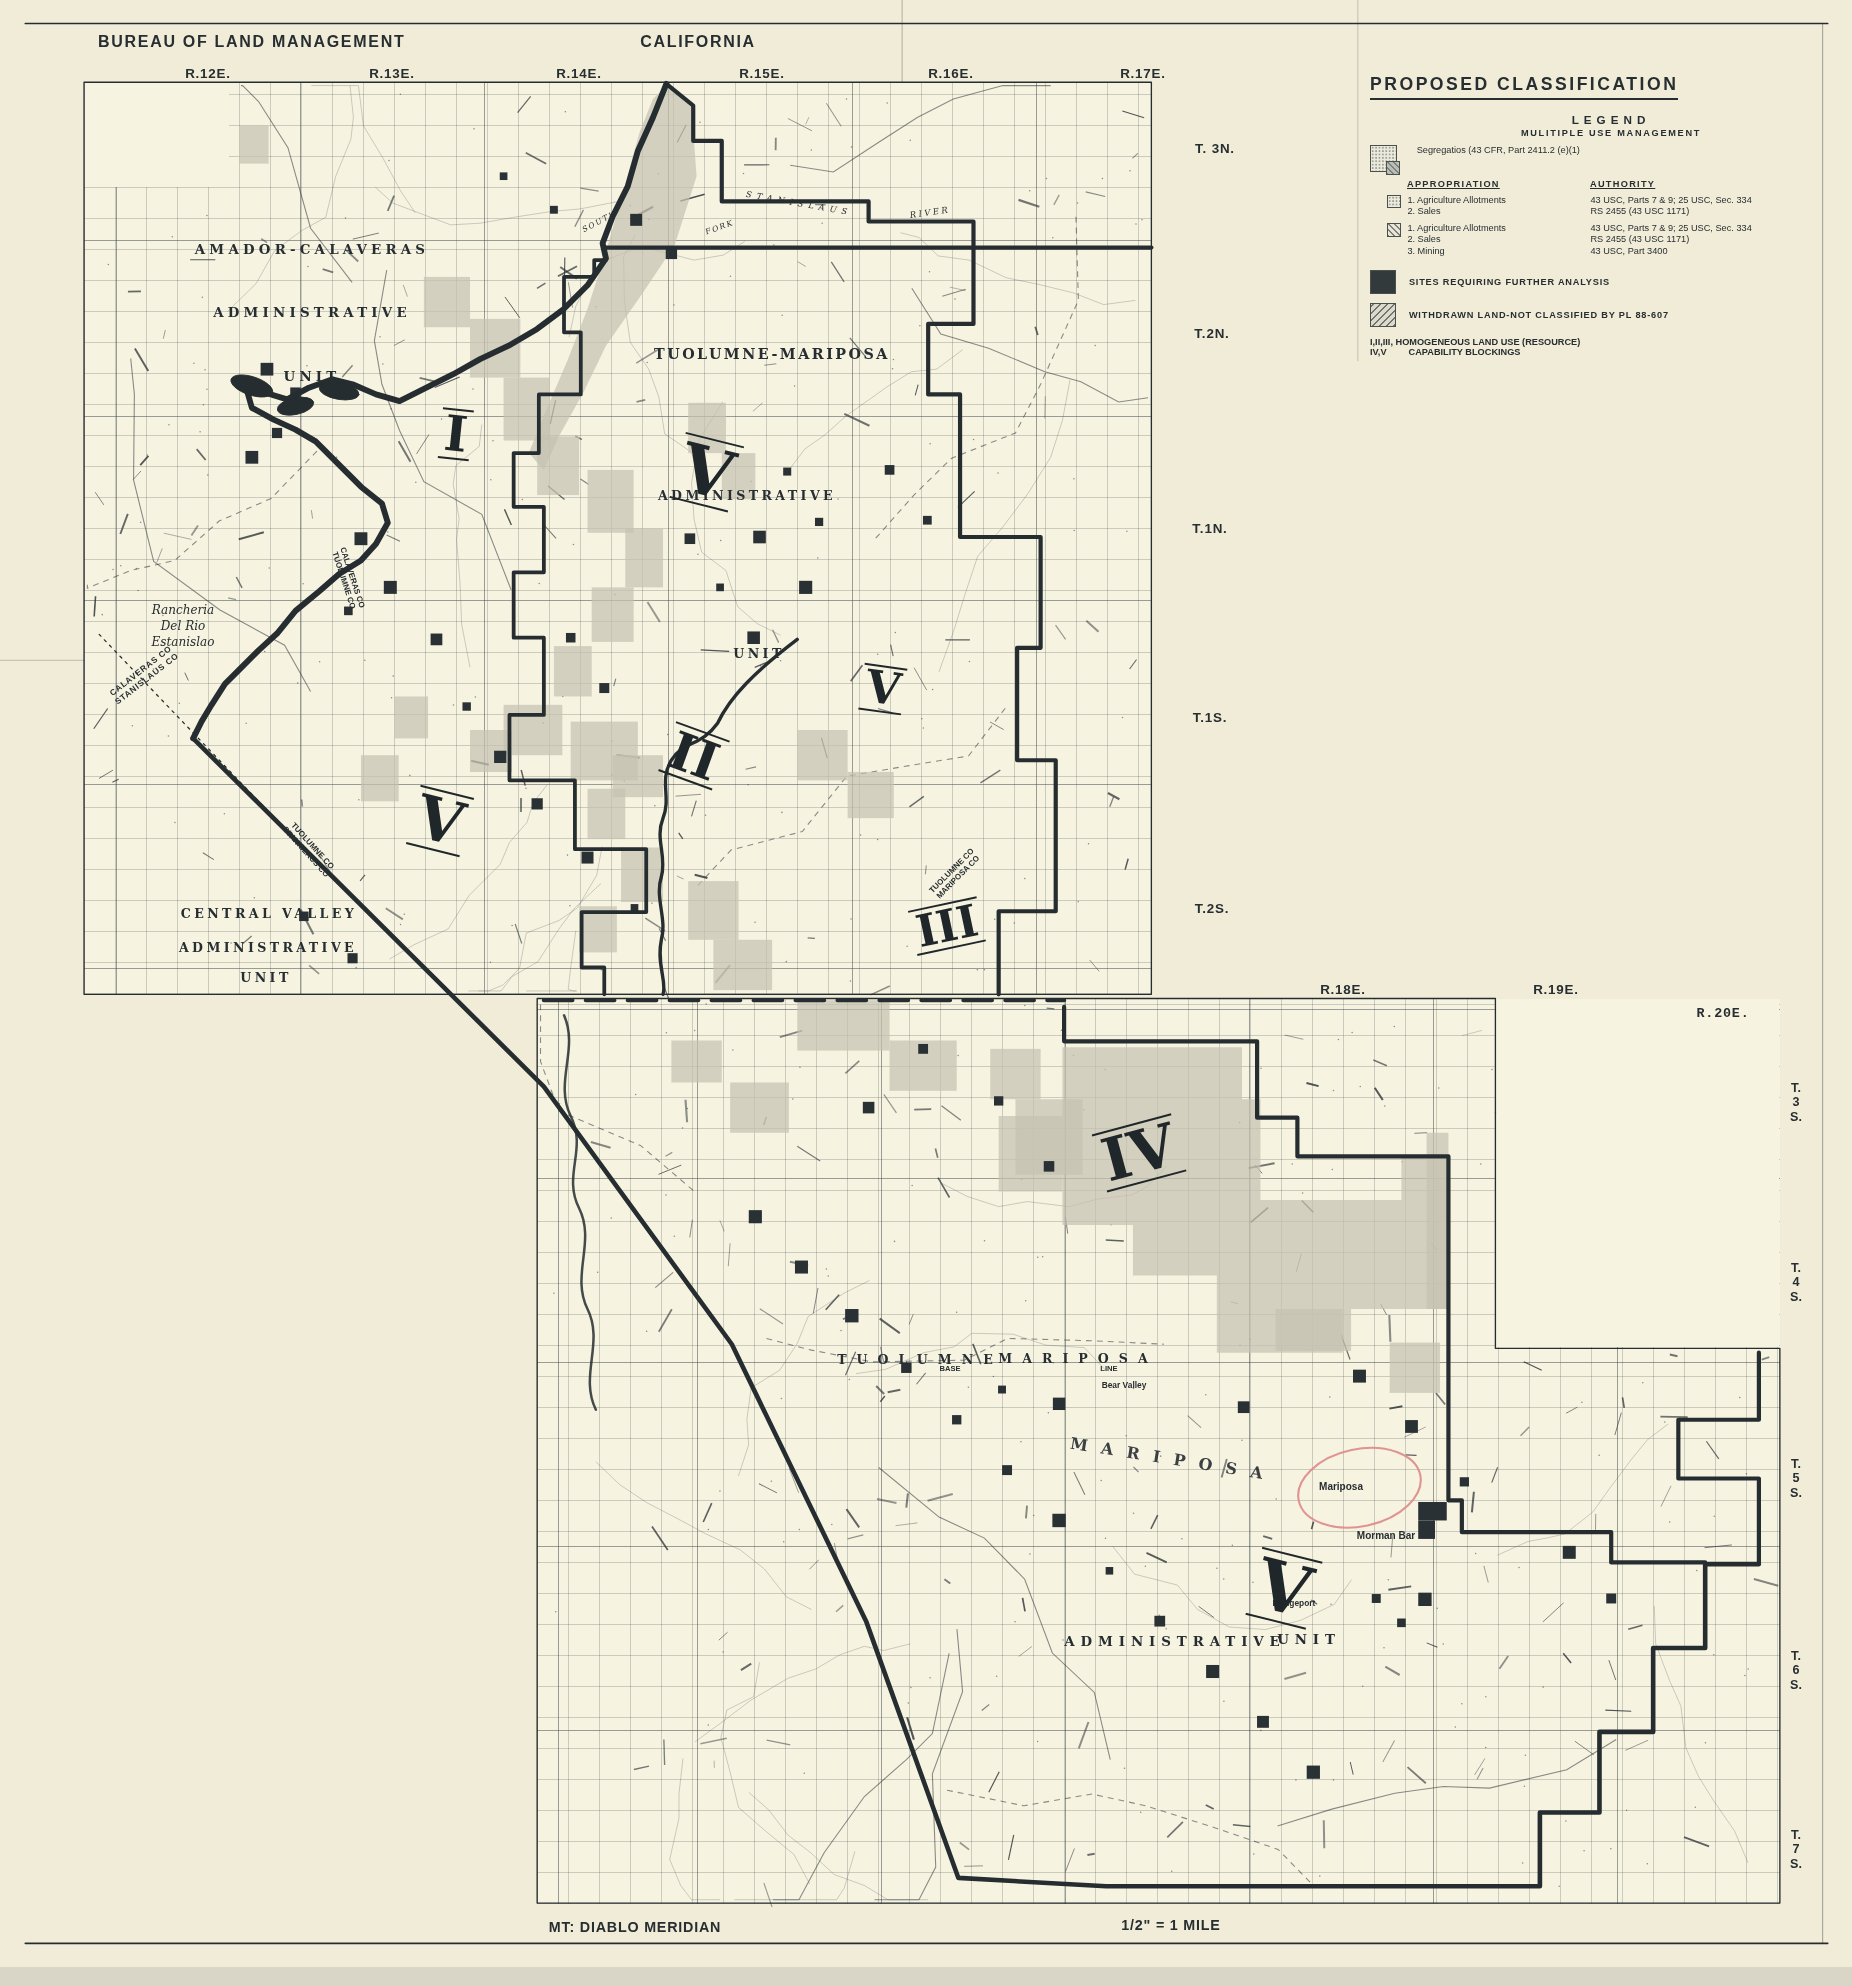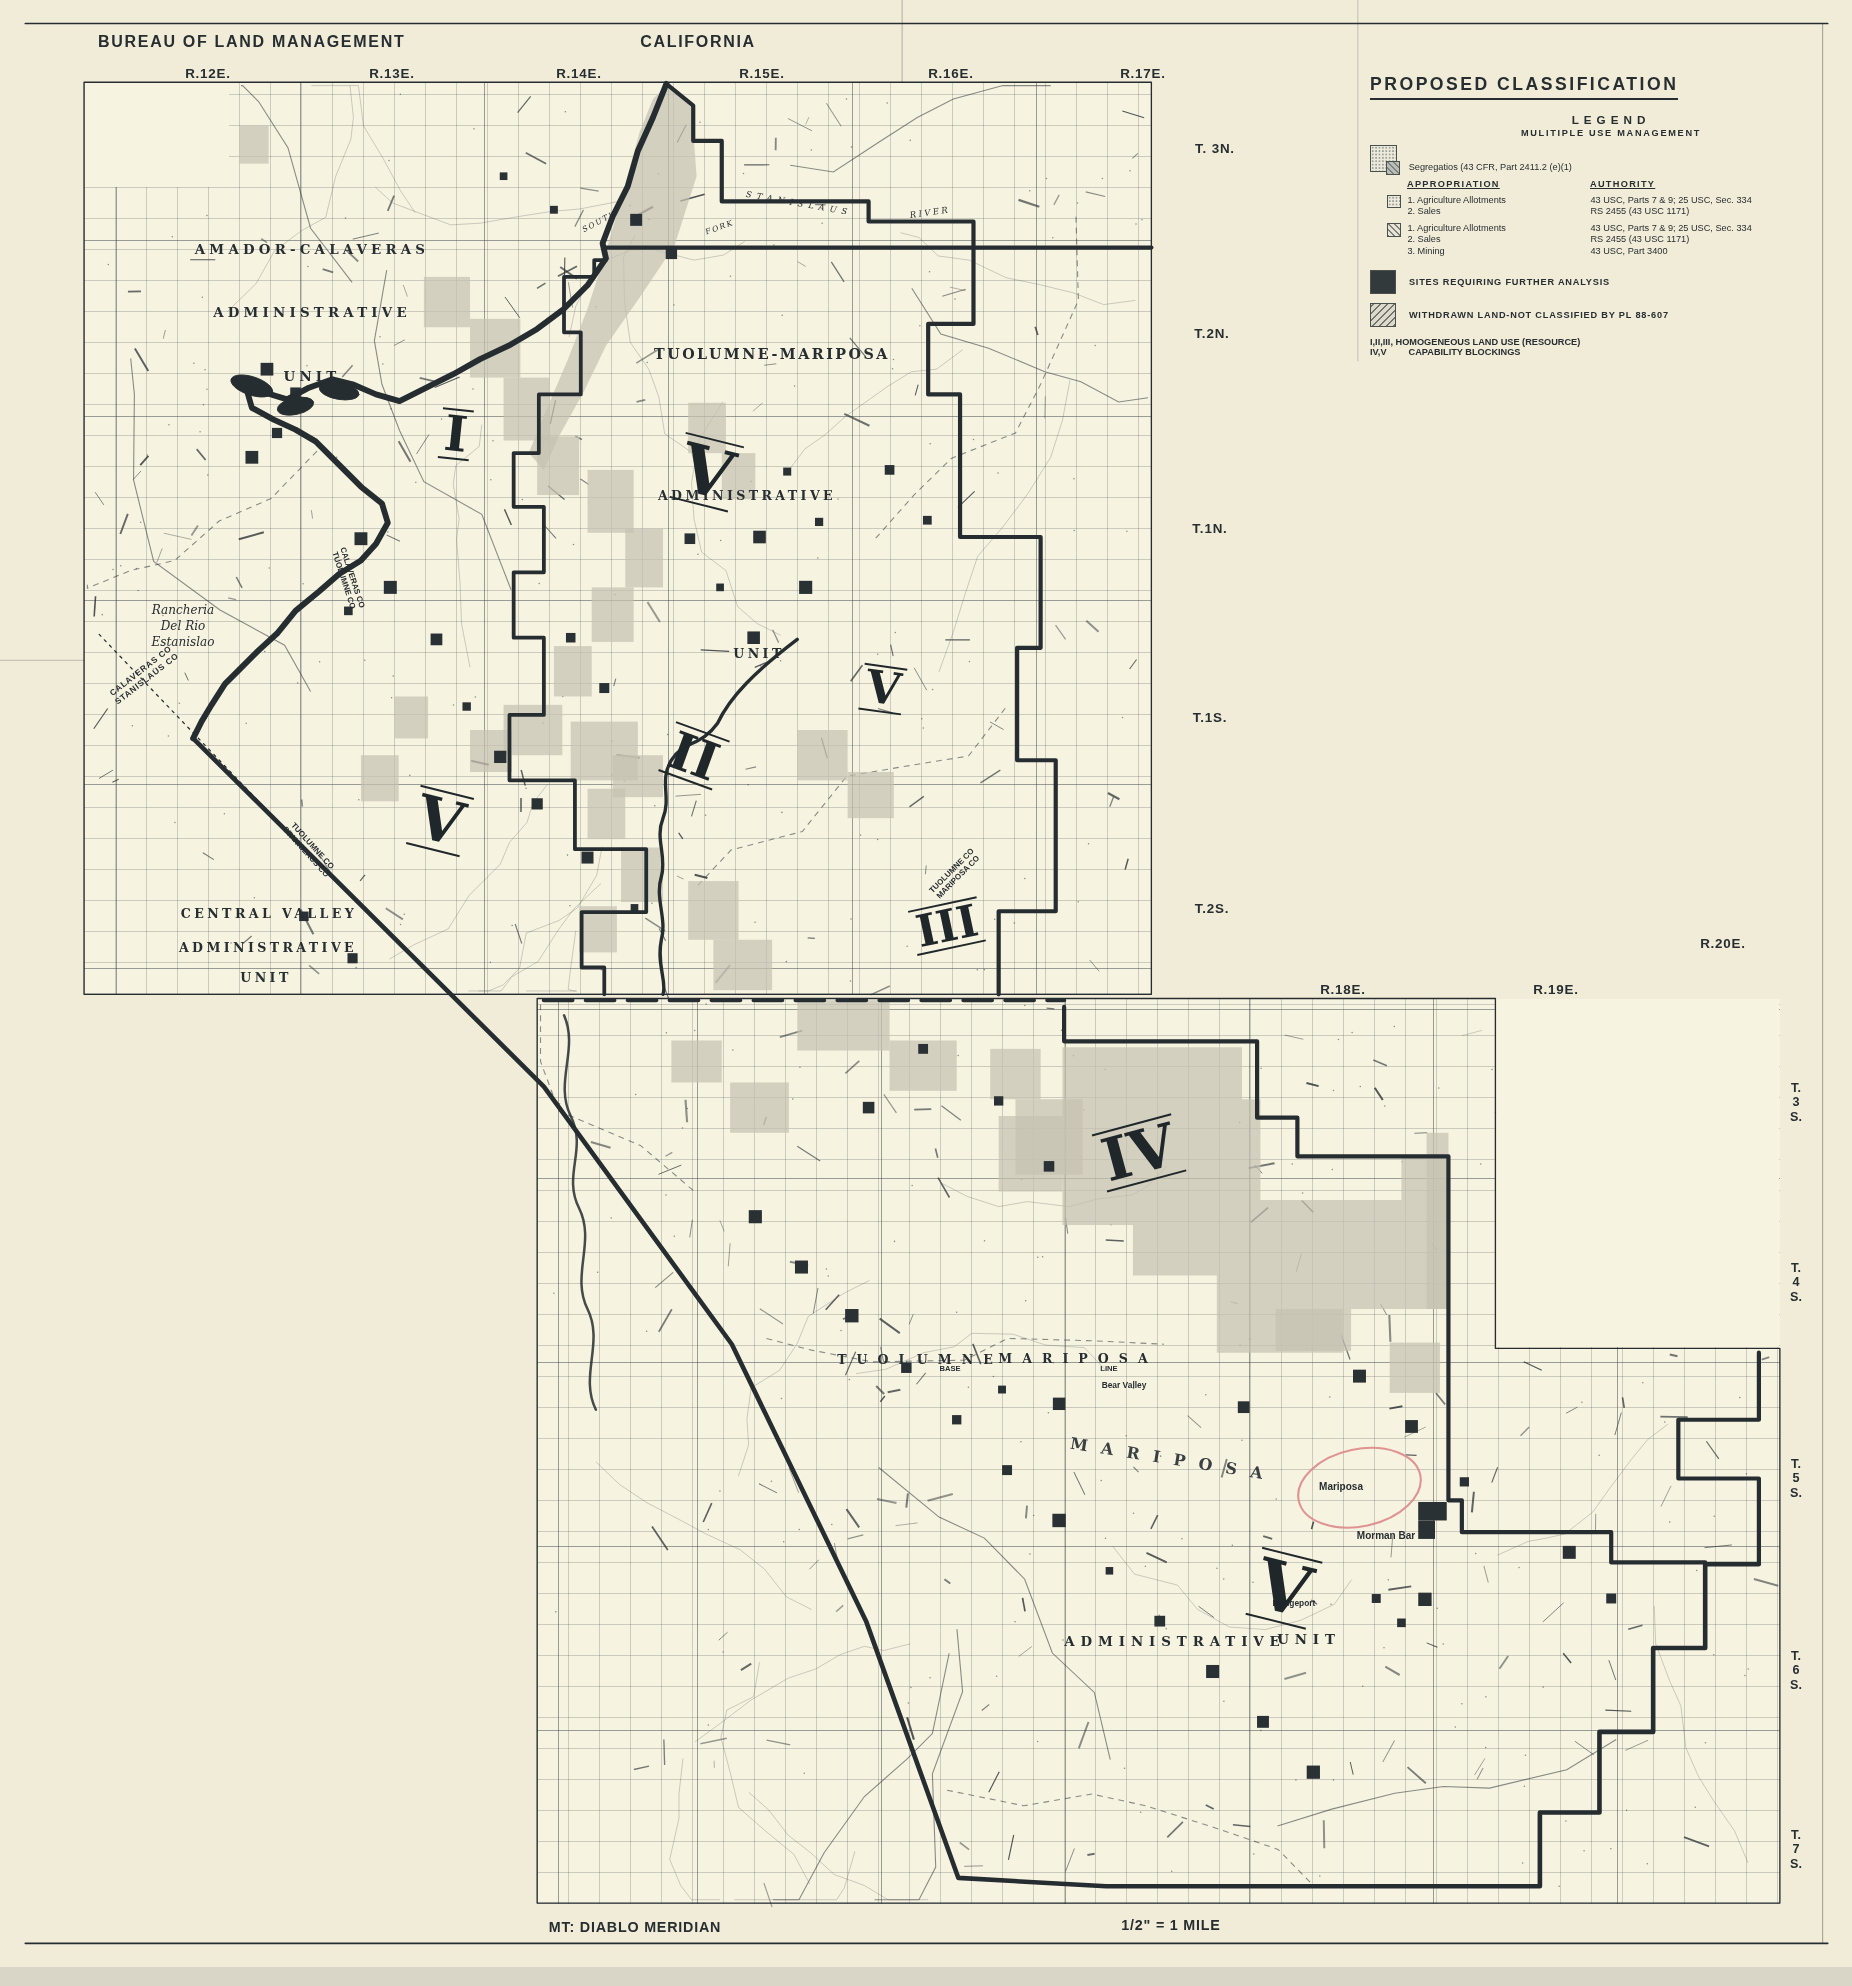--- a/index.html
+++ b/index.html
@@ -802,21 +802,21 @@
 
   <span class="lb tick" style="left:208px;top:74px;">R.12E.</span>
   <span class="lb tick" style="left:392px;top:74px;">R.13E.</span>
   <span class="lb tick" style="left:579px;top:74px;">R.14E.</span>
   <span class="lb tick" style="left:762px;top:74px;">R.15E.</span>
   <span class="lb tick" style="left:951px;top:74px;">R.16E.</span>
   <span class="lb tick" style="left:1143px;top:74px;">R.17E.</span>
 
   <span class="lb tick" style="left:1343px;top:990px;">R.18E.</span>
   <span class="lb tick" style="left:1556px;top:990px;">R.19E.</span>
-  <span class="lb tick" style="left:1723px;top:944px;">R.20E.</span>
+  <span class="lb tick" style="left:1723px;top:1014px;font-family:Liberation Mono, monospace;">R.20E.</span>
 
   <span class="lb tick" style="left:1215px;top:149px;">T. 3N.</span>
   <span class="lb tick" style="left:1212px;top:334px;">T.2N.</span>
   <span class="lb tick" style="left:1210px;top:529px;">T.1N.</span>
   <span class="lb tick" style="left:1210px;top:718px;">T.1S.</span>
   <span class="lb tick" style="left:1212px;top:909px;">T.2S.</span>
 
   <div class="lb stack" style="left:1796px;top:1102px;">
     <div>T.</div>
       <div>3</div>
@@ -898,21 +898,21 @@
   <span class="lb rn" style="left:694px;top:756px;font-size:52px;transform:translate(-50%,-50%) rotate(20deg);">II</span>
   <span class="lb rn" style="left:440px;top:821px;font-size:60px;transform:translate(-50%,-50%) rotate(14deg);">V</span>
   <span class="lb rn" style="left:947px;top:926px;font-size:44px;transform:translate(-50%,-50%) rotate(-12deg);">III</span>
   <span class="lb rn" style="left:1139px;top:1153px;font-size:59px;transform:translate(-50%,-50%) rotate(-15deg);">IV</span>
   <span class="lb rn" style="left:1284px;top:1588px;font-size:69px;transform:translate(-50%,-50%) rotate(14deg);">V</span>
 
   <div id="legend">
     <div class="ttl">PROPOSED CLASSIFICATION</div>
     <div class="ctr" style="margin-top:13.4px;font-size:11.7px;letter-spacing:5px;font-weight:700;">LEGEND</div>
     <div class="ctr" style="margin-top:2.5px;font-size:9.2px;letter-spacing:1.7px;font-weight:700;">MULITIPLE USE MANAGEMENT</div>
-    <div style="margin-top:6.7px;display:flex;align-items:flex-end;">
+    <div style="margin-top:6.7px;display:flex;align-items:flex-start;gap:8px;">
       <span class="sw sw-stipple" style="width:25px;height:25px;position:relative;">
         <span class="sw sw-hatch" style="width:12.6px;height:12.6px;position:absolute;right:-4.2px;bottom:-4.2px;background-color:#b9bfb8;"></span>
       </span>
       <span style="margin-left:11.7px;">Segregatios (43 CFR, Part 2411.2 (e)(1)</span>
     </div>
     <div style="display:flex;margin:6.7px 0 0 37px;">
       <span class="colhead" style="width:183px;">APPROPRIATION</span>
       <span class="colhead">AUTHORITY</span>
     </div>
     <div class="legrow">

